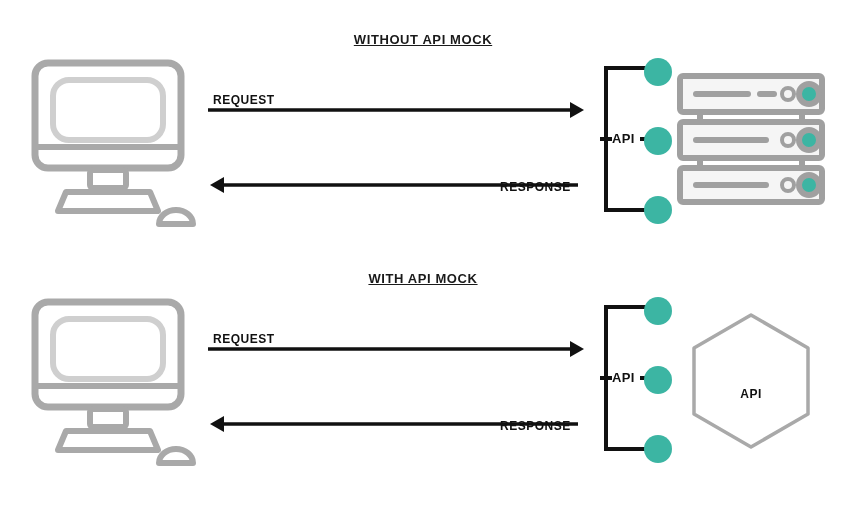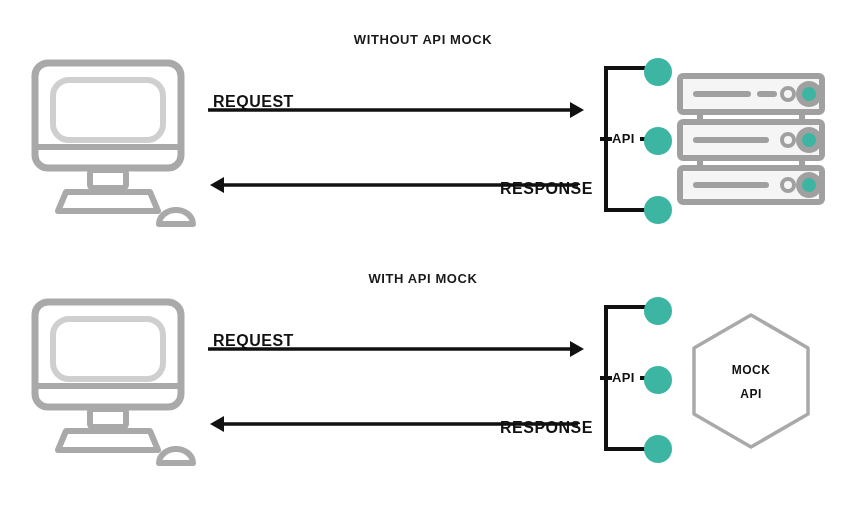--- a/index.html
+++ b/index.html
@@ -30,20 +30,21 @@
     position: absolute;
     left: 0;
     width: 846px;
     top: 32px;
     text-align: center;
     font-size: 13px;
     font-weight: bold;
     letter-spacing: 0.6px;
     color: #1a1a1a;
     font-family: "Liberation Sans", sans-serif;
+    text-decoration: underline;
   }
 
   .computer {
     position: absolute;
     left: 28px;
     top: 58px;
     width: 170px;
     height: 175px;
   }
 
@@ -51,21 +52,21 @@
     position: absolute;
     left: 0;
     top: 0;
     width: 846px;
     height: 245px;
     pointer-events: none;
   }
 
   .arrow-label {
     position: absolute;
-    font-size: 16px;
+    font-size: 12px;
     font-weight: bold;
     letter-spacing: 0.5px;
     color: #111111;
     font-family: "Liberation Sans", sans-serif;
     white-space: nowrap;
     text-align: center;
   }
   .label-request { left: 213px; top: 93px; }
   .label-response { left: 500px; top: 168px; margin-top: 12px; }
 
@@ -225,18 +226,17 @@
     </svg>
 
     <div class="arrow-label label-request">REQUEST</div>
     <div class="arrow-label label-response">RESPONSE</div>
     <div class="api-label">API</div>
 
     <div class="hexagon-wrap">
       <svg width="126" height="140" viewBox="0 0 126 140" xmlns="http://www.w3.org/2000/svg">
         <polygon points="63,4 120,37 120,103 63,136 6,103 6,37" fill="#ffffff" stroke="#a9a9a9" stroke-width="3.5" stroke-linejoin="round"></polygon>
       </svg>
-      <div class="hex-text hex-text-1">MOCK</div>
       <div class="hex-text hex-text-2">API</div>
     </div>
   </div>
 
 </div>
 
 </body></html>

